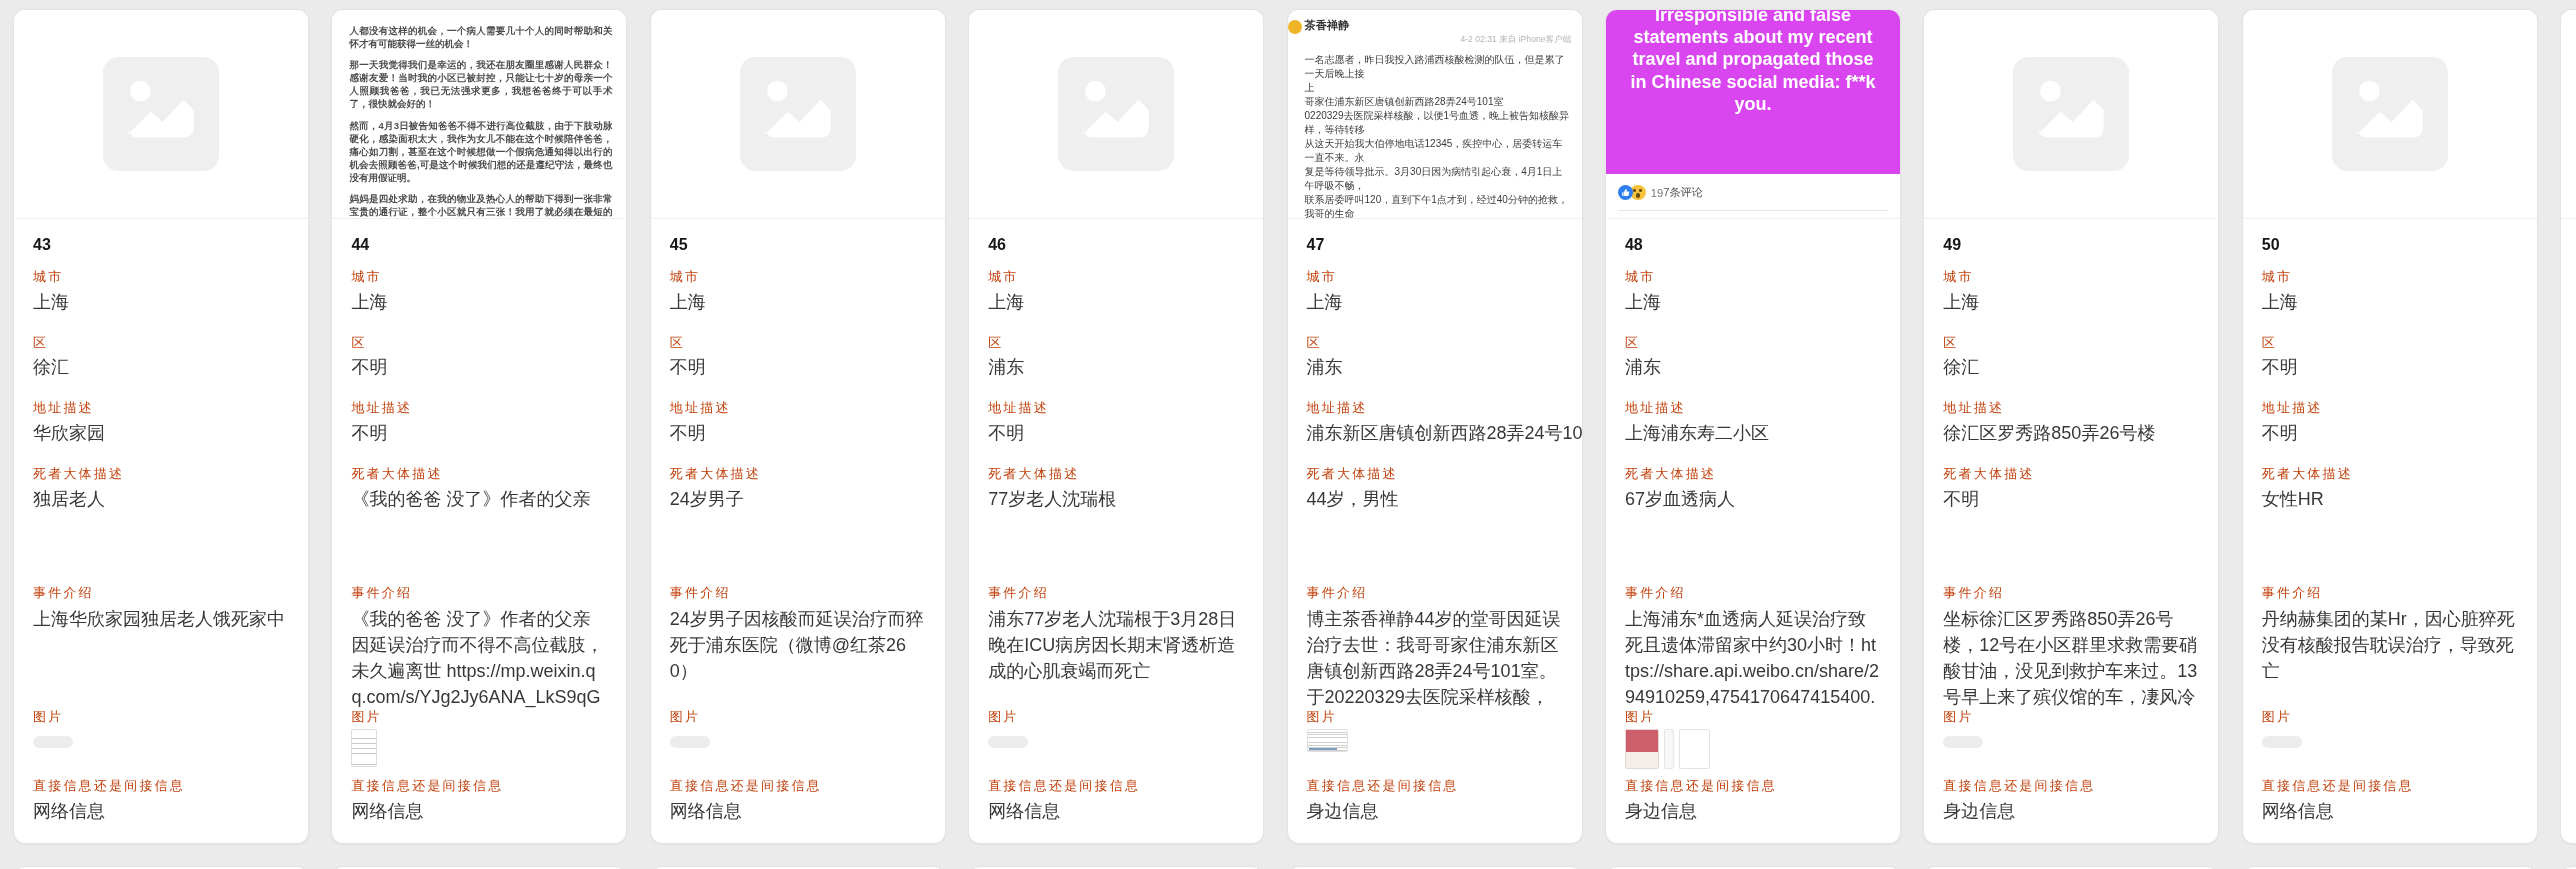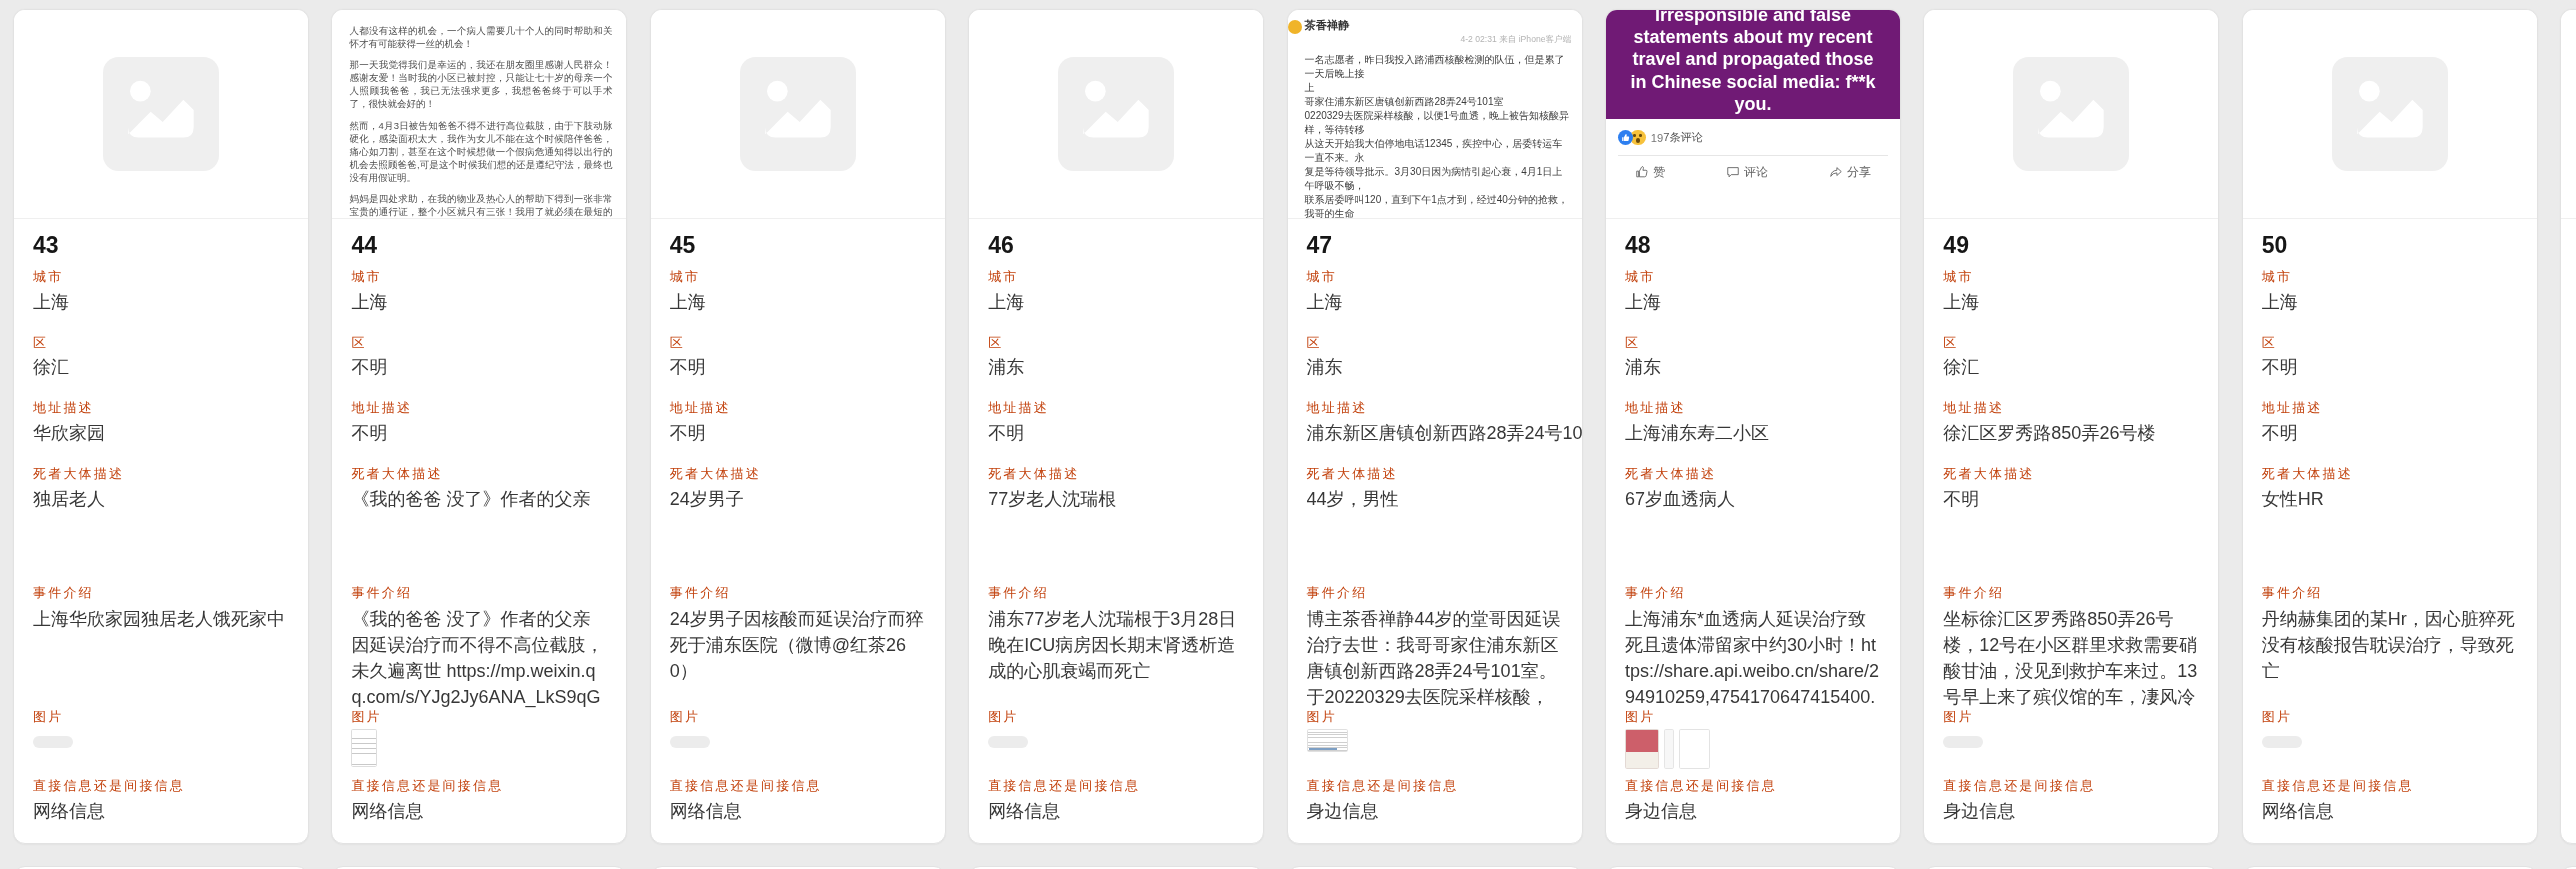--- a/index.html
+++ b/index.html
@@ -10,32 +10,32 @@
   .card { width:296px; height:835px; background:#fff; border:0.9px solid #e2e2e2;
           border-radius:12px; overflow:hidden; flex:0 0 auto;
           box-shadow:0 0.9px 1.7px rgba(0,0,0,0.04); }
   .cover { height:209px; border-bottom:0.9px solid #efefef; position:relative;
            overflow:hidden; background:#fff; }
   
   .cover.ph { display:flex; align-items:center; justify-content:center; }
   .ph-box { width:116px; height:114px; background:#efefef; border-radius:15.5px;
             display:flex; align-items:center; justify-content:center; }
   
-  .cover.textshot { padding:14px 14px 0 17px; }
+  .cover.textshot { padding:14px 14px 0 17px;font-weight:bold; }
   .cover.textshot p { font-size:9.5px; line-height:13px; color:#4c4c4c;
                       margin-bottom:8.6px; text-align:justify; word-break:break-all; }
   
   .cover.weibo { padding:8.6px 10.3px 0 17px; }
   .wb-ava { position:absolute; left:0.9px; top:10.3px; width:14px; height:14px;
             border-radius:50%; background:#f0b429; }
   .wb-name { font-size:11.2px; font-weight:bold; color:#333; }
   .wb-meta { font-size:8.6px; color:#b3b3b3; margin:0.9px 0 7px 0;text-align:right; }
   .wb-line { font-size:10px; line-height:14px; color:#3b3b3b; word-break:break-all; }
   
-  .fb-banner { background:#701a75; height:109px; padding:0 22.4px; color:#fff;
+  .fb-banner { background:#d946ef; height:164px; padding:0 22.4px; color:#fff;
                font-weight:bold; font-size:18px; line-height:22.4px; text-align:center;
                display:flex; align-items:flex-start; justify-content:center; overflow:hidden; }
   .fb-banner span { display:block; margin-top:-6px; }
   .fb-stats { display:flex; align-items:center; justify-content:flex-start;
               padding:11.2px 14px 9.5px 12px; font-size:11.2px; color:#555; }
   .rx { display:inline-flex; align-items:center; }
   .rx-like { width:15.5px; height:15.5px; border-radius:50%; background:#2d7ff0;
              display:inline-flex; align-items:center; justify-content:center; z-index:2; }
   .rx-wow { width:15.5px; height:15.5px; border-radius:50%; background:#f7c23c;
             margin-left:-3.4px; position:relative; z-index:1; }
@@ -43,21 +43,21 @@
             border-radius:50%; background:#6a4b0a; box-shadow:6px 0 0 #6a4b0a; }
   .rx-wow::after { content:""; position:absolute; left:5.6px; top:8.6px; width:4.3px; height:4.3px;
             border-radius:50%; background:#6a4b0a; }
   .rx-count { margin-left:5.2px; color:#777; }
   .fb-divider { border-top:0.9px solid #e6e6e6; margin:0 12px; }
   .fb-actions { display:flex; justify-content:space-between; padding:7.8px 29px 0 29px;
                 color:#5f5f5f; font-size:12px; }
   .fb-action { display:inline-flex; align-items:center; gap:4.3px; }
   
   .content { padding:12px 19px 0 19px; }
-  .num { font-size:23px; font-weight:bold; color:#161616; line-height:28px; margin-bottom:10.3px; }
+  .num { font-size:16px; font-weight:bold; color:#161616; line-height:28px; margin-bottom:10.3px; }
   .f-label { font-size:13px; color:#c2410c; letter-spacing:2.2px; line-height:15.5px;
              margin-bottom:5.2px; }
   .f-value { font-size:18px; color:#373737; line-height:24px; margin-bottom:21px;
              white-space:nowrap; }
   .f-value.wrap { white-space:normal; word-break:break-all; }
   .f-value.desc { height:76px; margin-bottom:22.4px; overflow:hidden; }
   .f-value.event { height:103px; line-height:26px; margin-bottom:0; overflow:hidden; }
   .thumb-row { height:40px; margin:5.2px 0 8.6px 0; display:flex; align-items:flex-start; gap:5.2px; }
   .pill { width:40px; height:12px; background:#ececec; border-radius:6px; margin-top:7px; }
   .doc-thumb { width:26px; height:38px; background:

